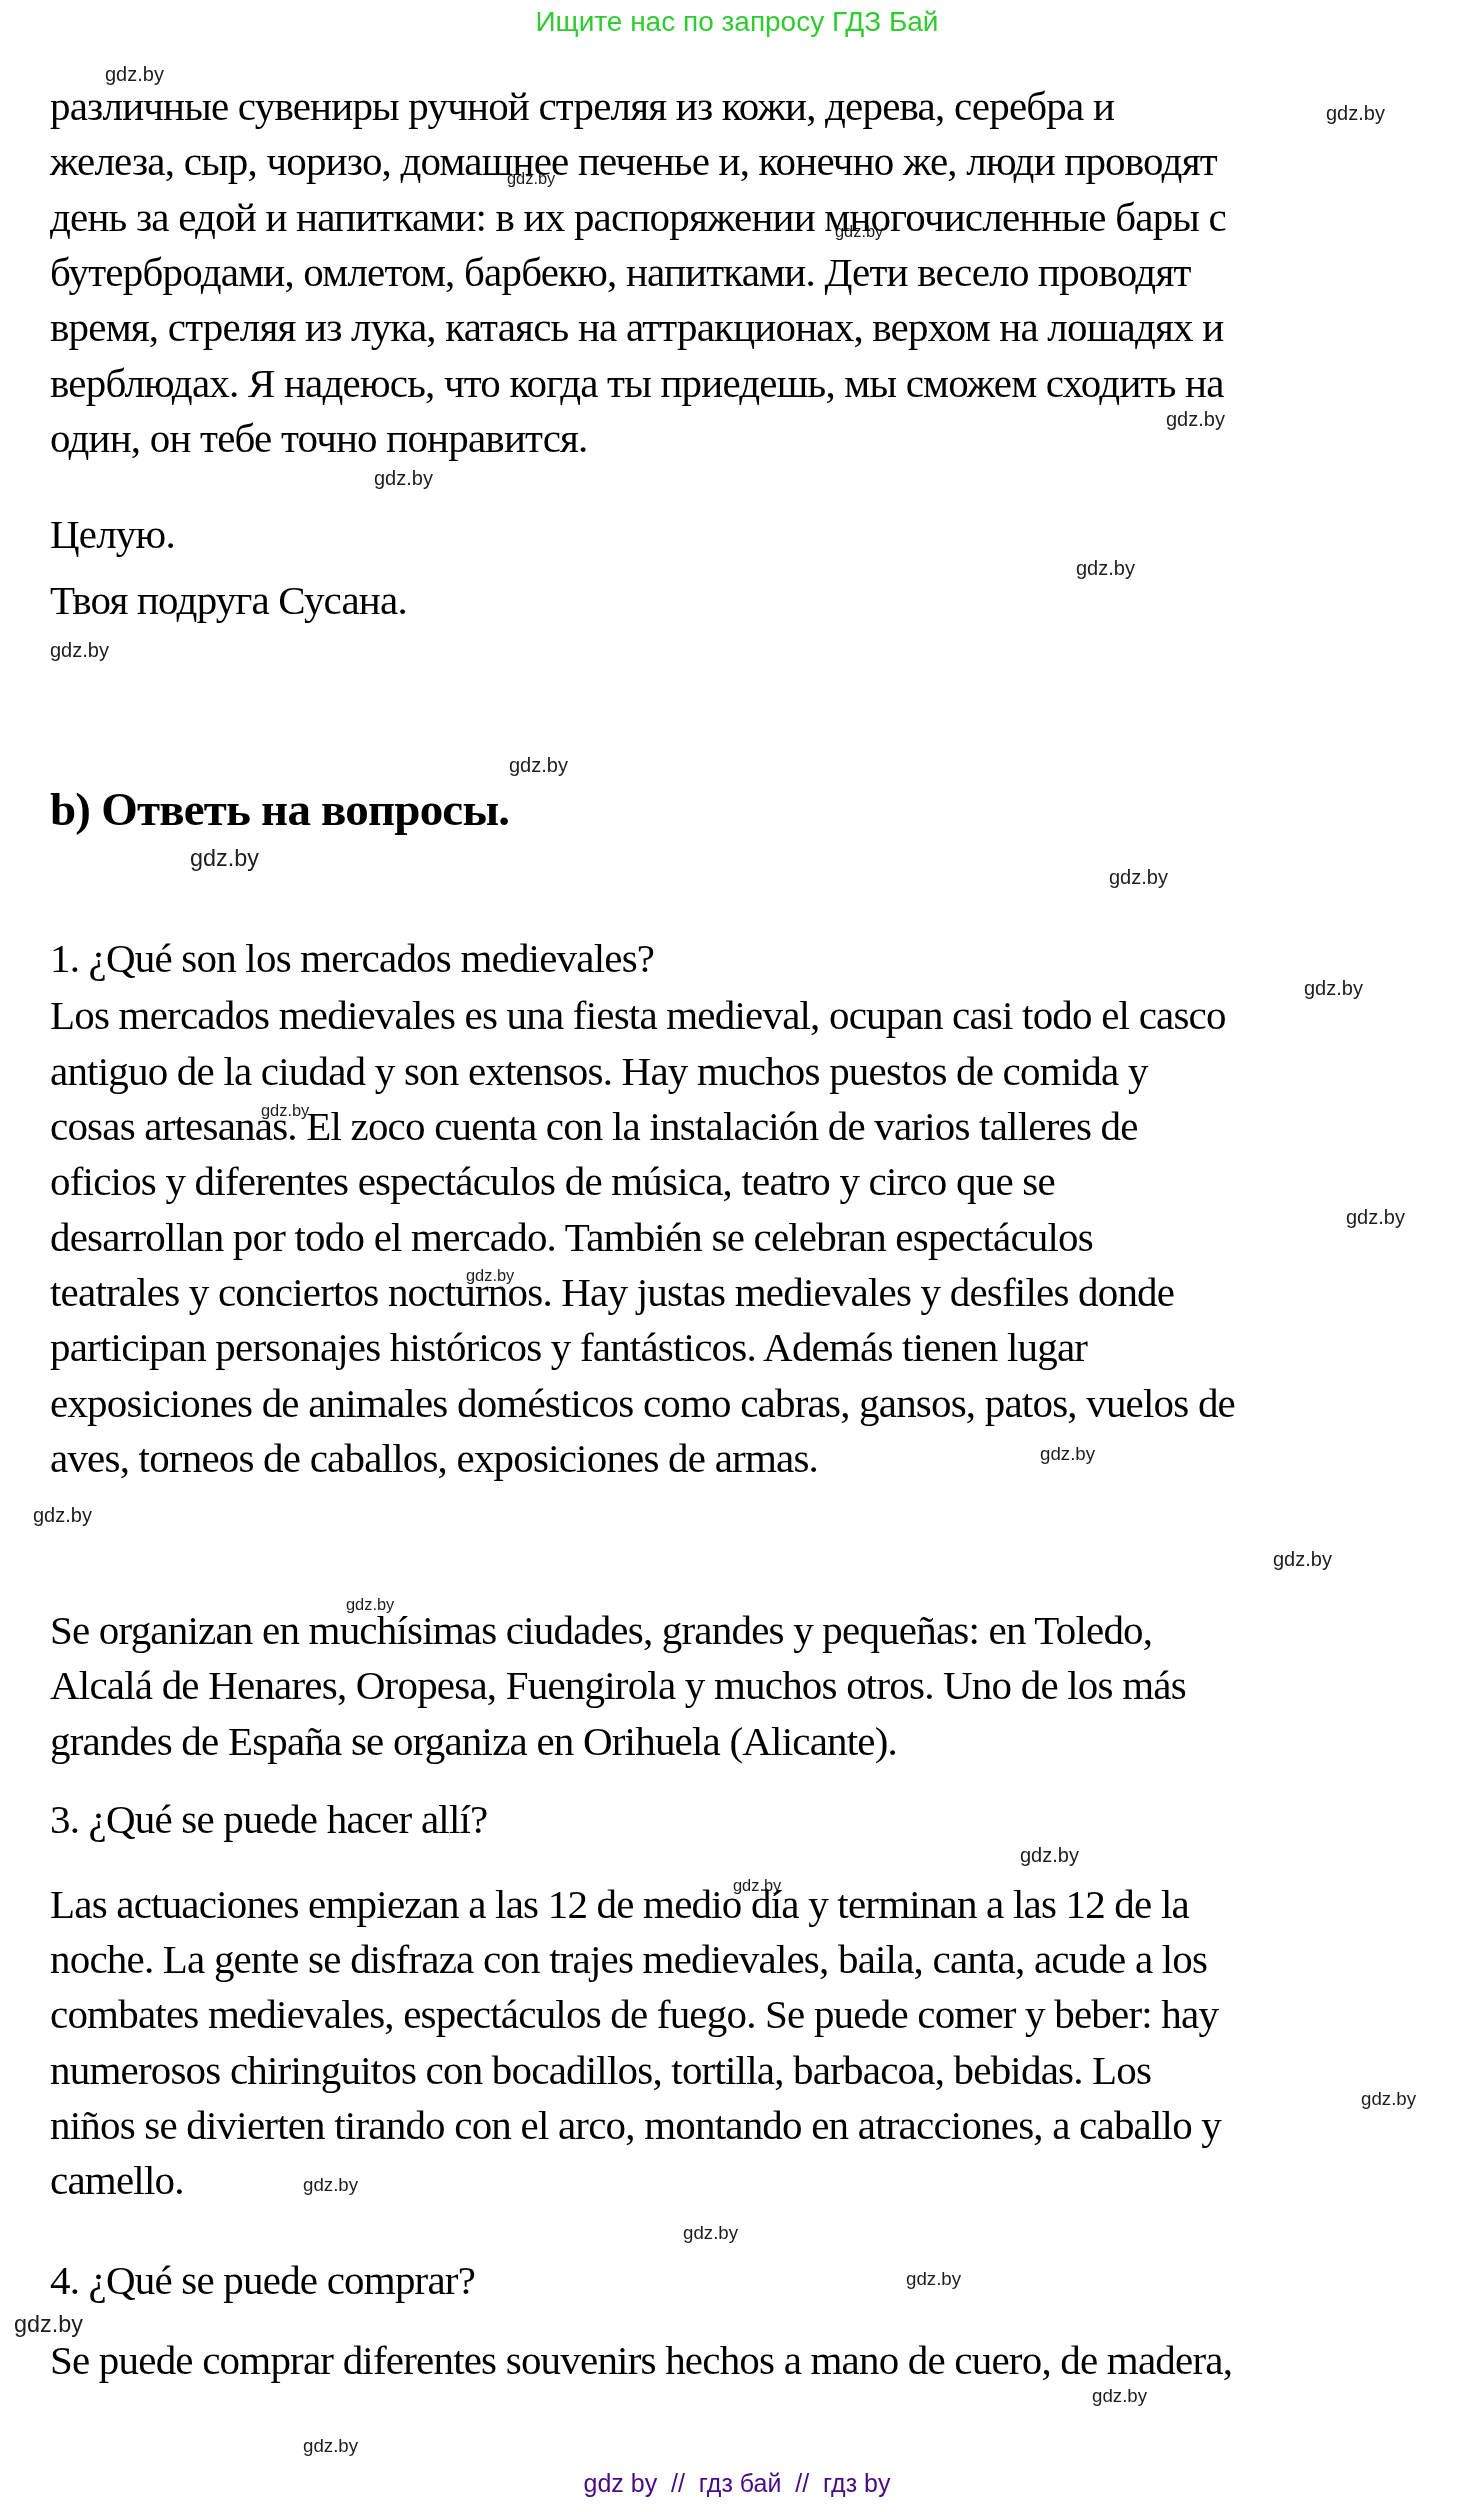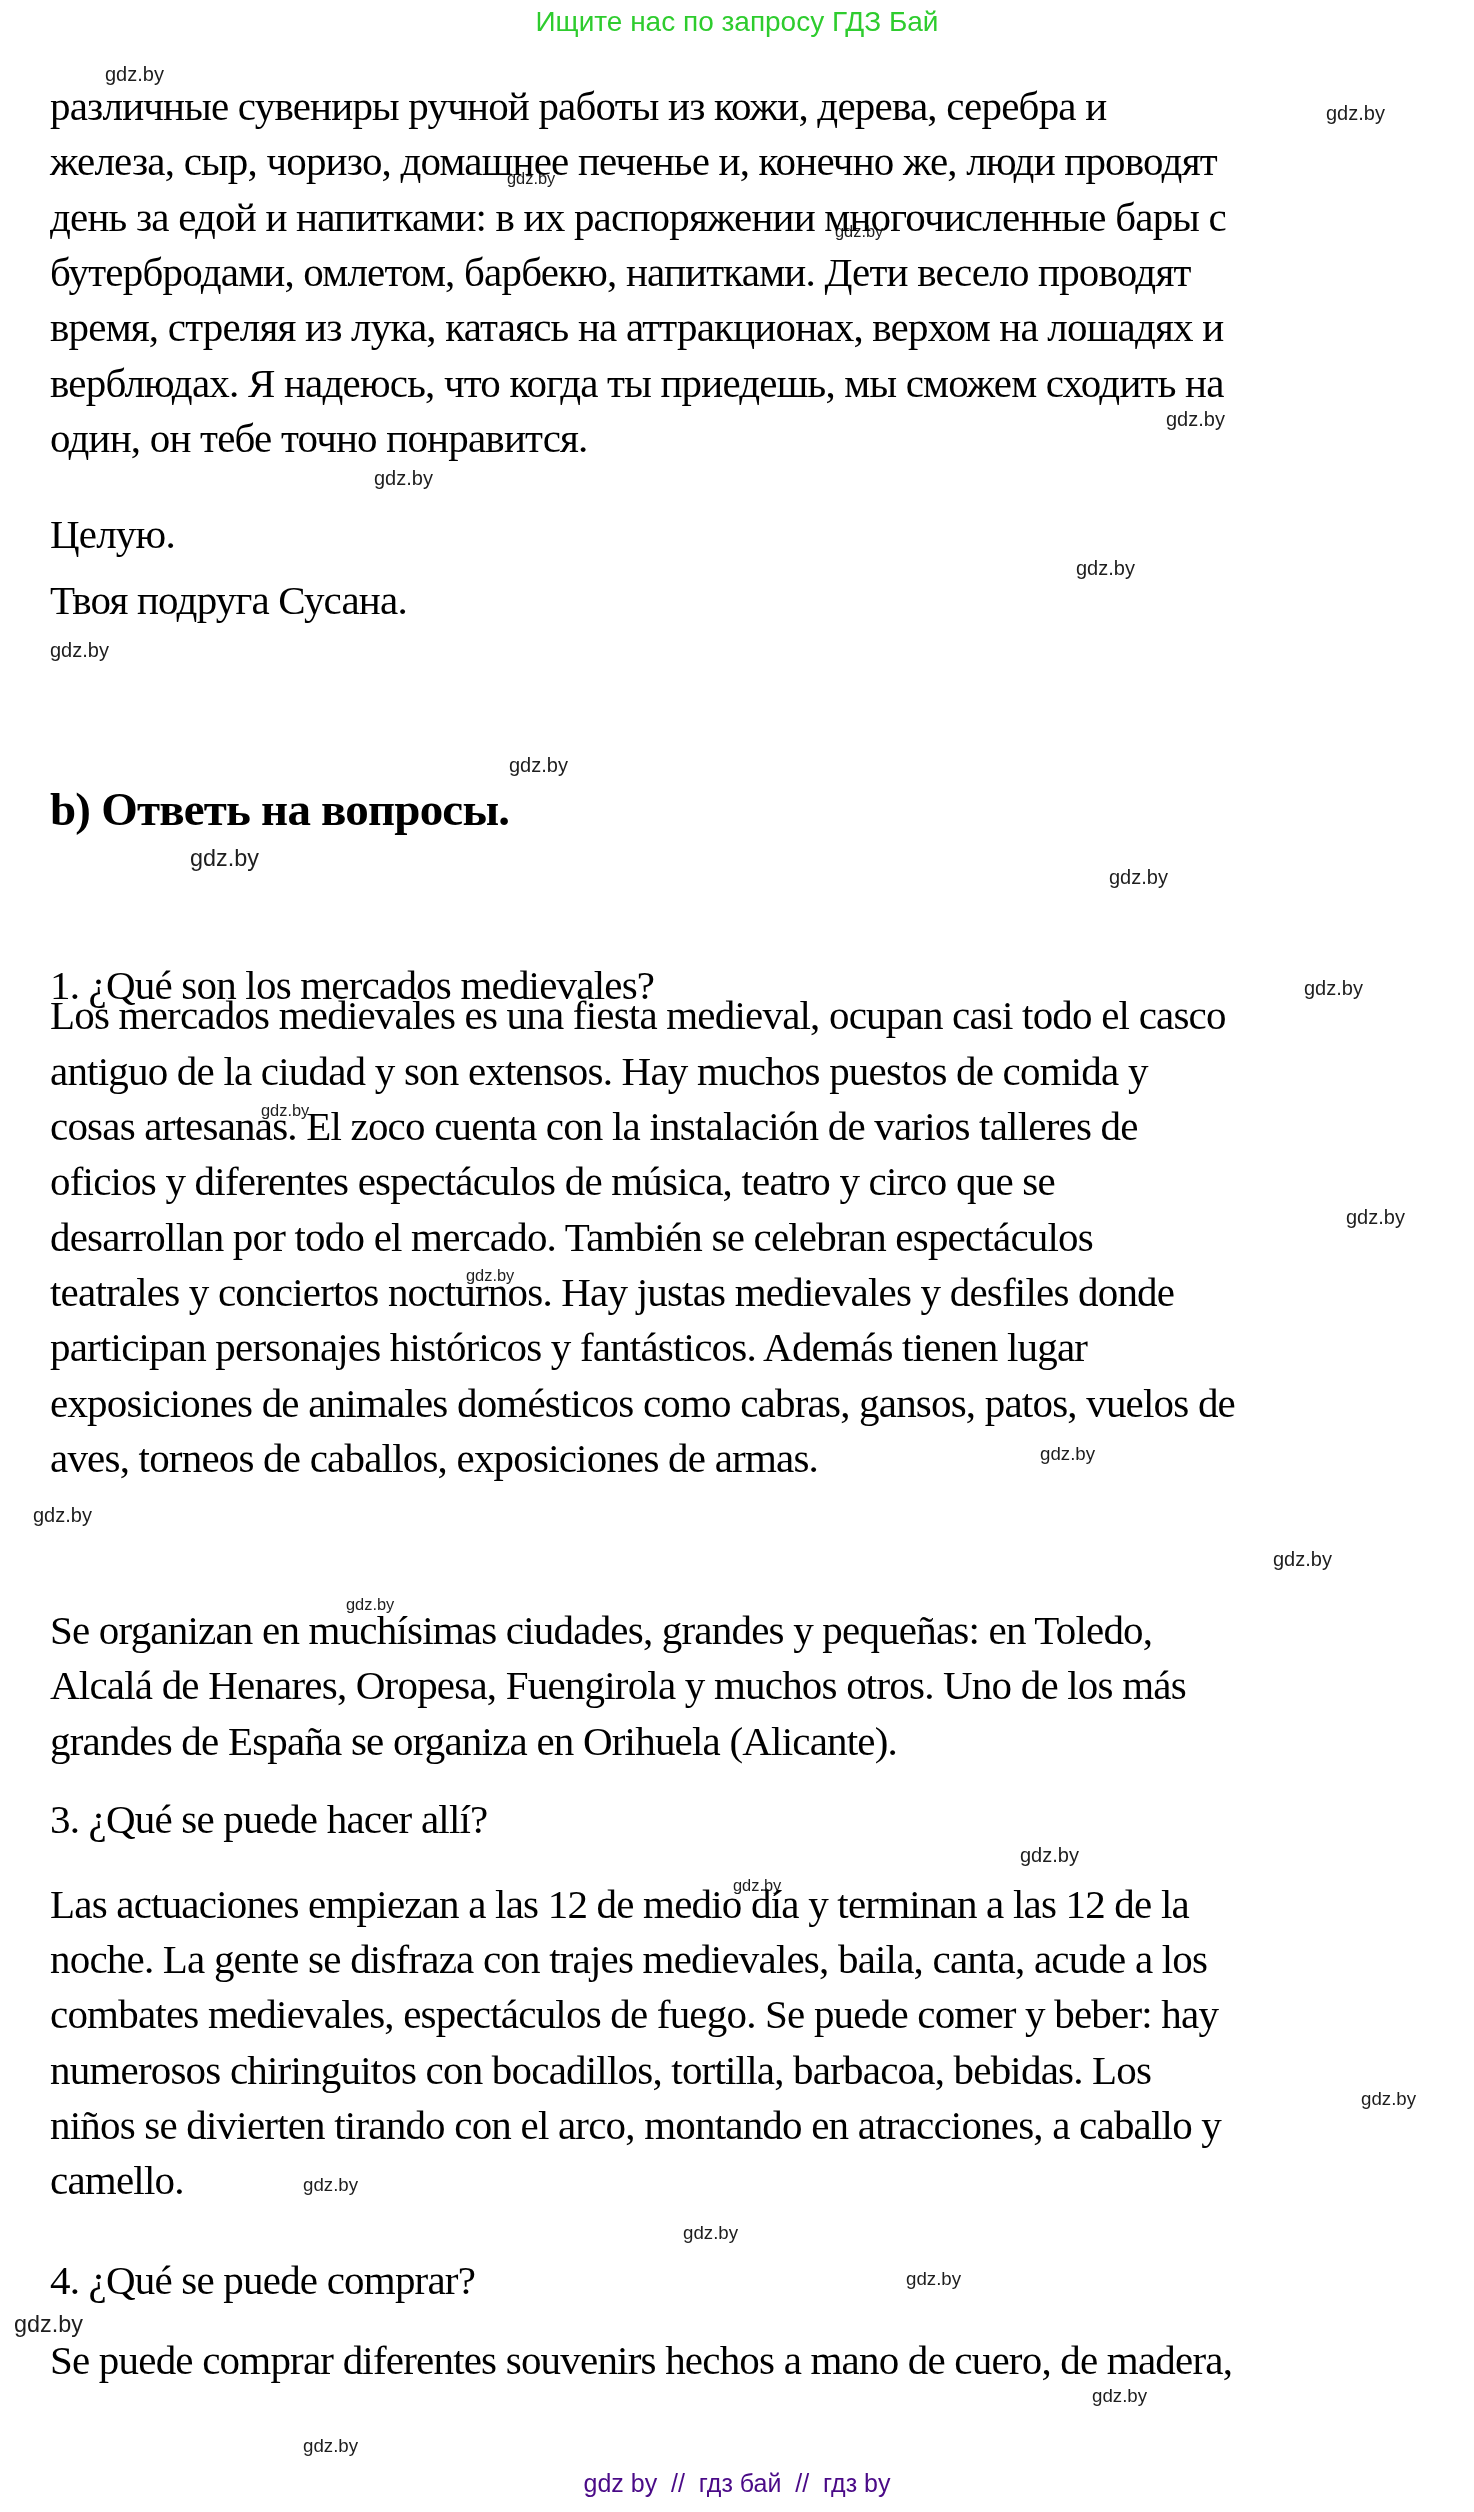--- a/index.html
+++ b/index.html
@@ -48,33 +48,33 @@
   <span class="wm" style="left:1020px;top:1845px">gdz.by</span>
   <span class="wm sm" style="left:733px;top:1877px">gdz.by</span>
   <span class="wm md" style="left:1361px;top:2090px">gdz.by</span>
   <span class="wm md" style="left:303px;top:2176px">gdz.by</span>
   <span class="wm md" style="left:683px;top:2224px">gdz.by</span>
   <span class="wm md" style="left:906px;top:2270px">gdz.by</span>
   <span class="wm lg" style="left:14px;top:2313px">gdz.by</span>
   <span class="wm md" style="left:1092px;top:2387px">gdz.by</span>
   <span class="wm md" style="left:303px;top:2437px">gdz.by</span>
 
-  <div class="ln" style="top:86px">различные сувениры ручной работы из кожи, дерева, серебра и</div>
+  <div class="ln" style="top:86px">различные сувениры ручной стреляя из кожи, дерева, серебра и</div>
   <div class="ln" style="top:141px">железа, сыр, чоризо, домашнее печенье и, конечно же, люди проводят</div>
   <div class="ln" style="top:197px">день за едой и напитками: в их распоряжении многочисленные бары с</div>
   <div class="ln" style="top:252px">бутербродами, омлетом, барбекю, напитками. Дети весело проводят</div>
   <div class="ln" style="top:307px">время, стреляя из лука, катаясь на аттракционах, верхом на лошадях и</div>
   <div class="ln" style="top:363px">верблюдах. Я надеюсь, что когда ты приедешь, мы сможем сходить на</div>
   <div class="ln" style="top:418px">один, он тебе точно понравится.</div>
   <div class="ln" style="top:514px">Целую.</div>
   <div class="ln" style="top:580px">Твоя подруга Сусана.</div>
 
   <div class="heading" style="top:786px">b) Ответь на вопросы.</div>
 
-  <div class="ln" style="top:965px">1. ¿Qué son los mercados medievales?</div>
+  <div class="ln" style="top:938px">1. ¿Qué son los mercados medievales?</div>
   <div class="ln" style="top:995px">Los mercados medievales es una fiesta medieval, ocupan casi todo el casco</div>
   <div class="ln" style="top:1051px">antiguo de la ciudad y son extensos. Hay muchos puestos de comida y</div>
   <div class="ln" style="top:1106px">cosas artesanas.  El zoco cuenta con la instalación de varios talleres de</div>
   <div class="ln" style="top:1161px">oficios y diferentes espectáculos de música, teatro y circo que se</div>
   <div class="ln" style="top:1217px">desarrollan por todo el mercado. También se celebran espectáculos</div>
   <div class="ln" style="top:1272px">teatrales y conciertos nocturnos. Hay justas medievales y desfiles donde</div>
   <div class="ln" style="top:1327px">participan personajes históricos y fantásticos.  Además tienen lugar</div>
   <div class="ln" style="top:1383px">exposiciones de animales domésticos como cabras, gansos, patos, vuelos de</div>
   <div class="ln" style="top:1438px">aves, torneos de caballos, exposiciones de armas.</div>
 

